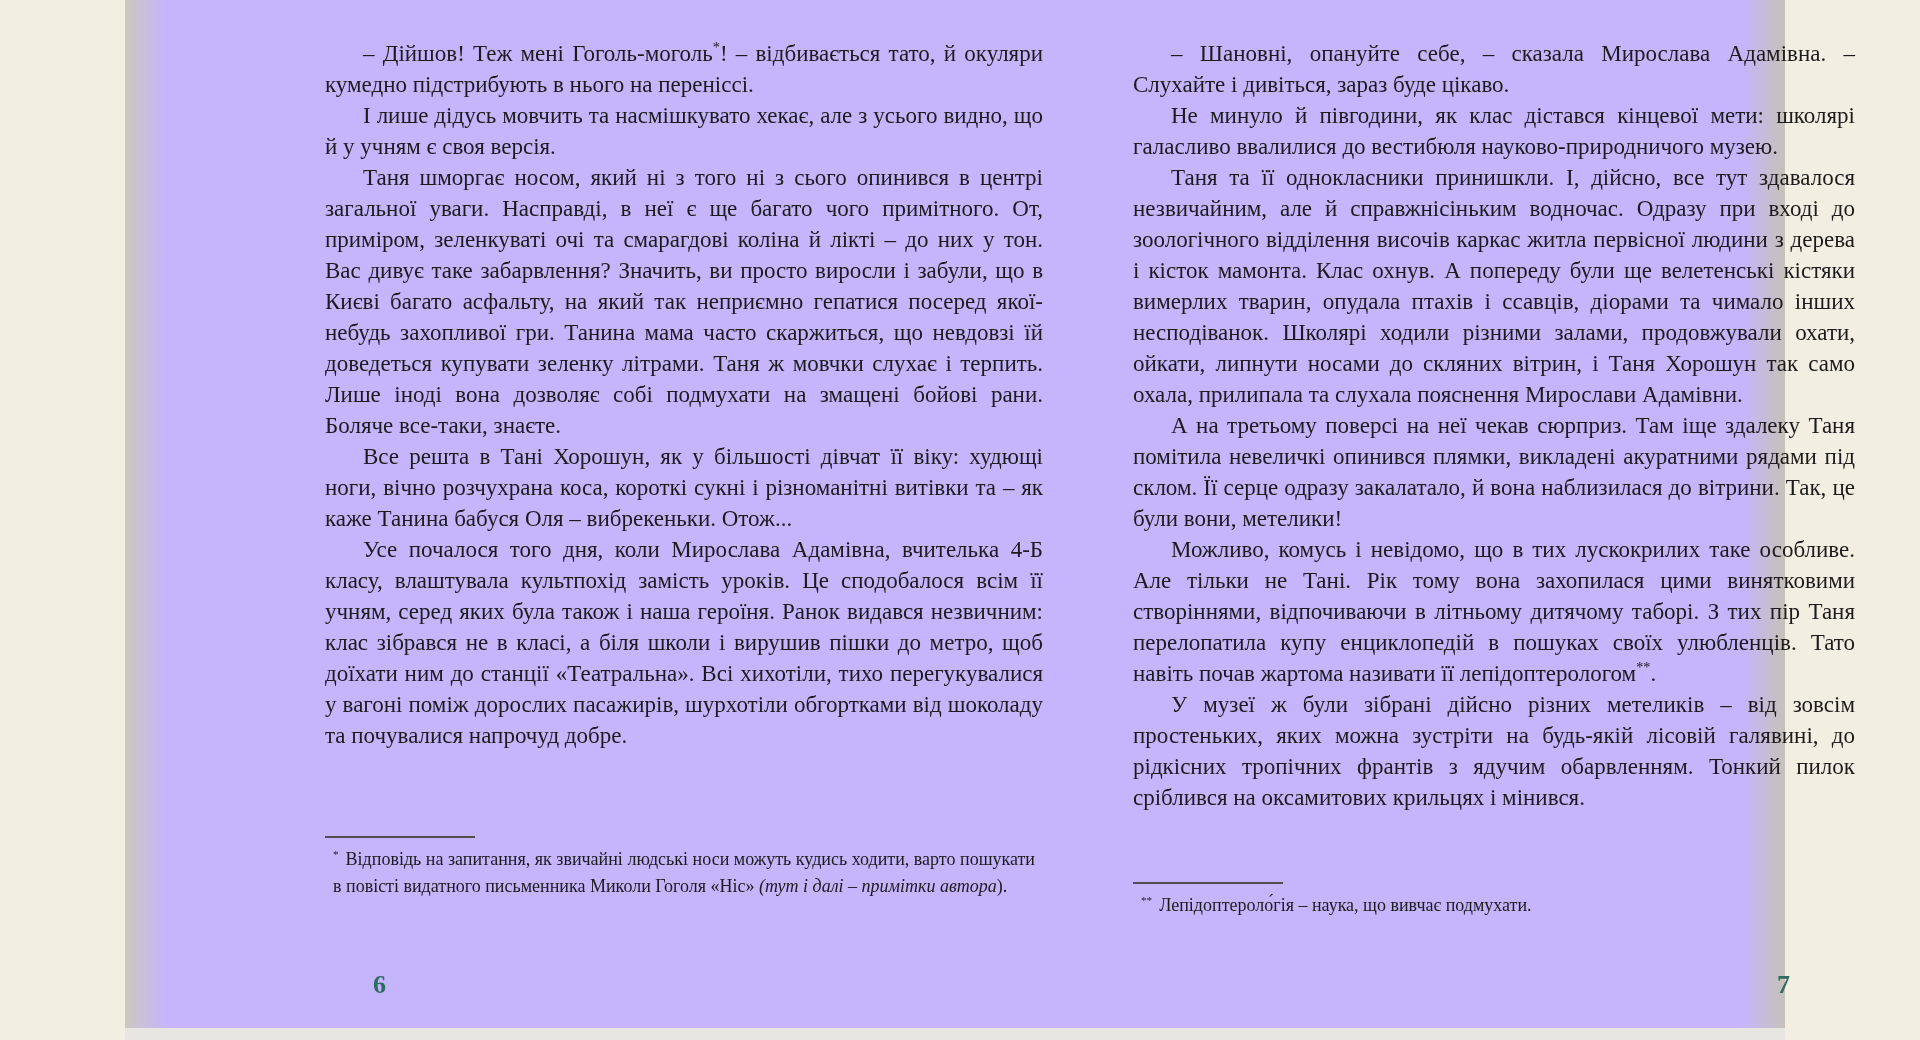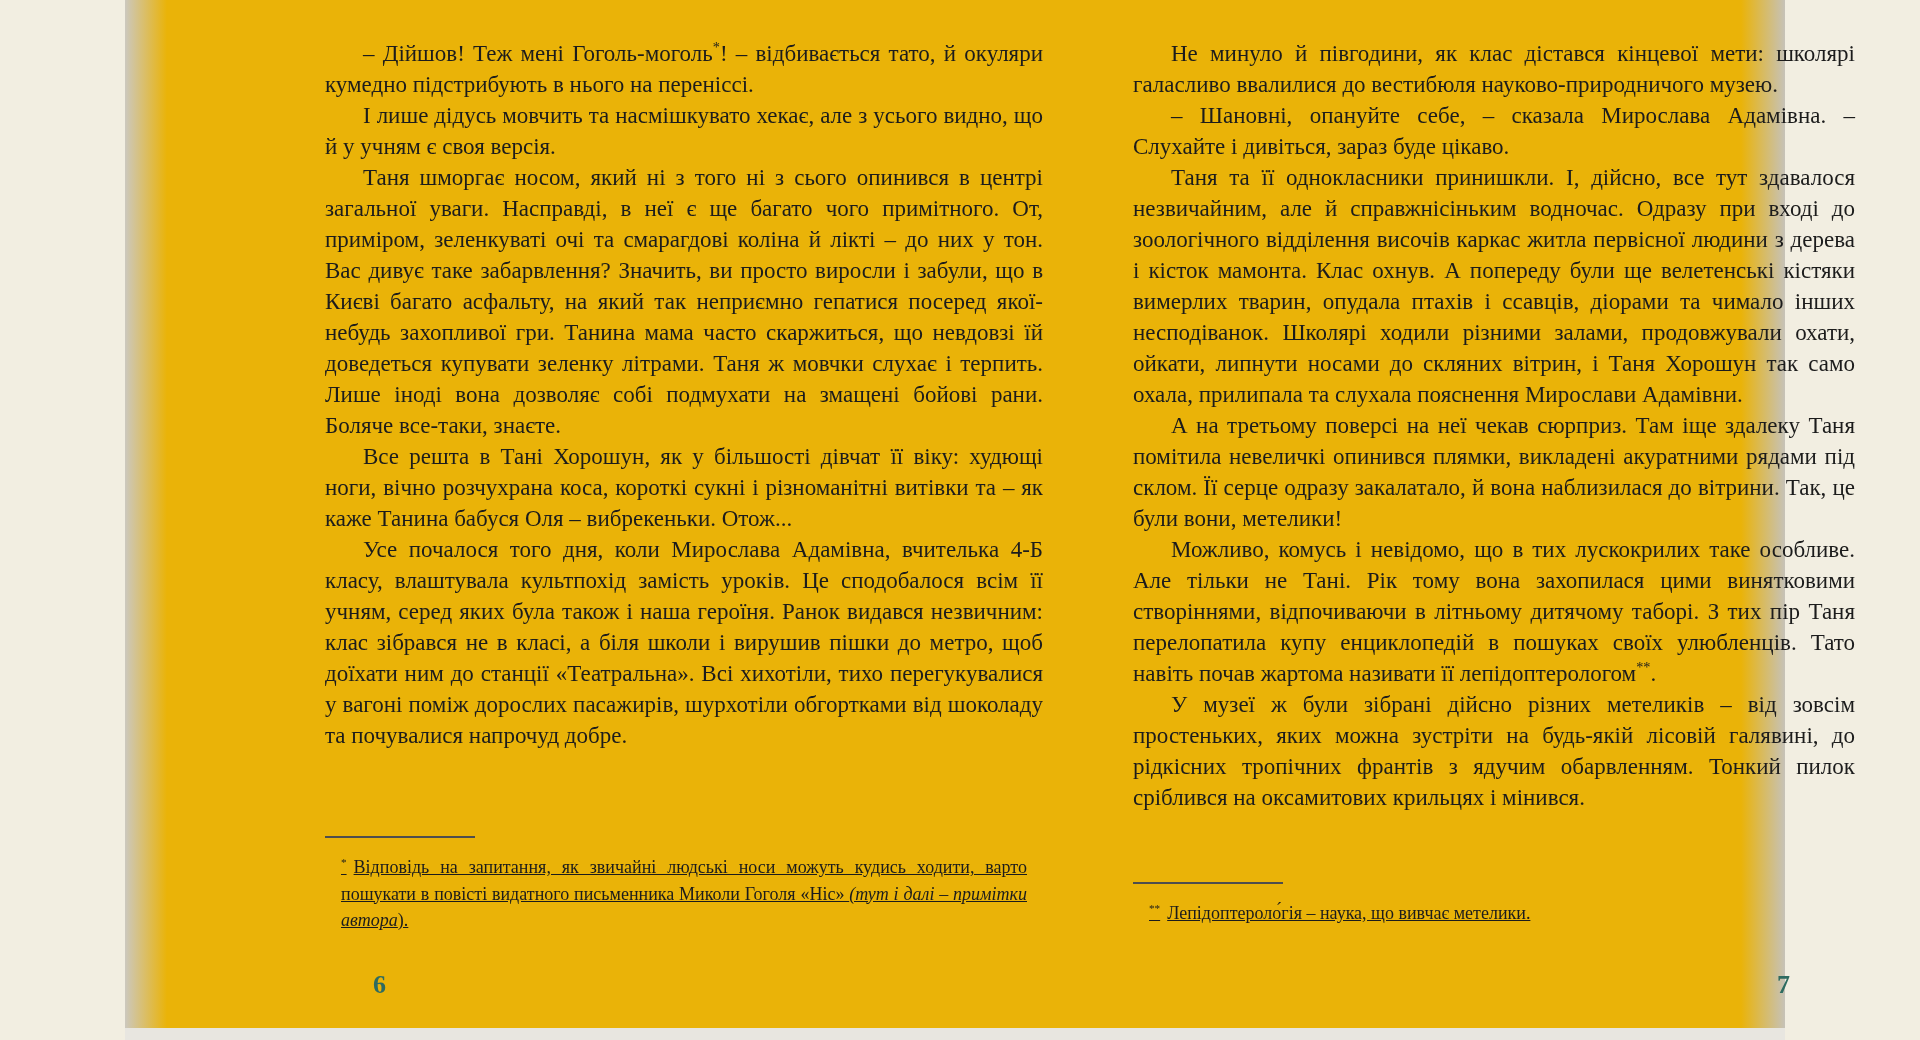--- a/index.html
+++ b/index.html
@@ -8,21 +8,21 @@
     position: relative;
     background: #f2eee1;
     font-family: "Liberation Serif", "DejaVu Serif", serif;
     color: #1c1c1c;
     overflow: hidden;
   }
   .book {
     position: absolute;
     left: 125px; top: 0;
     width: 1660px; height: 1028px;
-    background: #eab308;
+    background: #c4b5fd;
   }
   .edge { position: absolute; top: 0; height: 100%; }
   .edge-left  { left: 0;  width: 42px; background: linear-gradient(to right, #ccc8be 0%, rgba(251,250,246,0) 100%); }
   .edge-right { right: 0; width: 44px; background: linear-gradient(to left,  #c6c2b8 0%, rgba(251,250,246,0) 100%); }
   .bottom-edge {
     position: absolute; left: 125px; top: 1028px;
     width: 1660px; height: 12px;
     background: #e8e6e0;
   }
   .column {
@@ -43,21 +43,21 @@
     font-size: 18px; line-height: 26.5px;
     text-align: justify;
   }
   .fn-left  { left: 200px;  top: 836px; width: 718px; }
   .fn-right { left: 1008px; top: 882px; width: 722px; }
   .fn-rule {
     width: 150px; border: none;
     border-top: 2px solid #4e4e4e;
     margin: 0 0 7px 0;
   }
-  .fn-text { margin: 16px; text-decoration: underline; }
+  .fn-text { margin: 8px; }
   .fn-text sup.fnmark { margin-right: 7px; }
   .fn-italic { font-style: italic; }
   .page-number {
     position: absolute;
     font-weight: bold; font-size: 26px;
     color: #2e6b60;
   }
   .pn-left  { left: 248px;  top: 970px; }
   .pn-right { left: 1652px; top: 970px; }
 </style>
@@ -80,30 +80,30 @@
     <div class="footnote fn-left">
       <hr class="fn-rule">
       <p class="fn-text"><sup class="fnmark">*</sup><span>Відповідь на запитання, як звичайні людські носи можуть кудись ходити, варто пошукати в повісті видатного письменника Миколи Гоголя «Ніс» </span><span class="fn-italic">(тут і далі – примітки автора</span><span>).</span></p>
     </div>
 
     <div class="page-number pn-left">6</div>
   </div>
 
   <div>
     <div class="column col-right">
+      <p class="para"><span>– Шановні, опануйте себе, – сказала Мирослава Адамівна. – Слухайте і дивіться, зараз буде цікаво.</span></p>
       <p class="para"><span>Не минуло й півгодини, як клас дістався кінцевої мети: школярі галасливо ввалилися до вестибюля науково-природничого музею.</span></p>
-      <p class="para"><span>– Шановні, опануйте себе, – сказала Мирослава Адамівна. – Слухайте і дивіться, зараз буде цікаво.</span></p>
       <p class="para"><span>Таня та її однокласники принишкли. І, дійсно, все тут здавалося незвичайним, але й справжнісіньким водночас. Одразу при вході до зоологічного відділення височів каркас житла первісної людини з дерева і кісток мамонта. Клас охнув. А попереду були ще велетенські кістяки вимерлих тварин, опудала птахів і ссавців, діорами та чимало інших несподіванок. Школярі ходили різними залами, продовжували охати, ойкати, липнути носами до скляних вітрин, і Таня Хорошун так само охала, прилипала та слухала пояснення Мирослави Адамівни.</span></p>
       <p class="para"><span>А на третьому поверсі на неї чекав сюрприз. Там іще здалеку Таня помітила невеличкі опинився плямки, викладені акуратними рядами під склом. Її серце одразу закалатало, й вона наблизилася до вітрини. Так, це були вони, метелики!</span></p>
       <p class="para"><span>Можливо, комусь і невідомо, що в тих лускокрилих таке особливе. Але тільки не Тані. Рік тому вона захопилася цими винятковими створіннями, відпочиваючи в літньому дитячому таборі. З тих пір Таня перелопатила купу енциклопедій в пошуках своїх улюбленців. Тато навіть почав жартома називати її лепідоптерологом</span><sup class="fnmark">**</sup><span>.</span></p>
       <p class="para"><span>У музеї ж були зібрані дійсно різних метеликів – від зовсім простеньких, яких можна зустріти на будь-якій лісовій галявині, до рідкісних тропічних франтів з ядучим обарвленням. Тонкий пилок сріблився на оксамитових крильцях і мінився.</span></p>
     </div>
 
     <div class="footnote fn-right">
       <hr class="fn-rule">
-      <p class="fn-text"><sup class="fnmark">**</sup><span>Лепідоптероло́гія – наука, що вивчає метелики.</span></p>
+      <p class="fn-text"><sup class="fnmark">**</sup><span>Лепідоптероло́гія – наука, що вивчає подмухати.</span></p>
     </div>
 
     <div class="page-number pn-right">7</div>
   </div>
 </div>
 
 <div class="bottom-edge"></div>
 
 </body></html>

